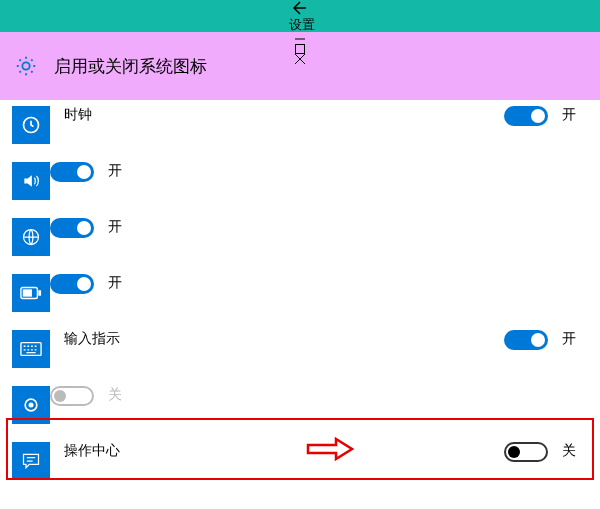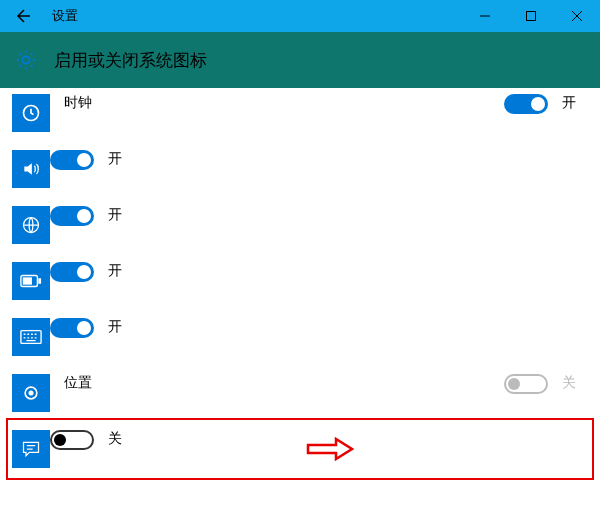--- a/index.html
+++ b/index.html
@@ -8,23 +8,24 @@
     font-family: "Microsoft YaHei", "Segoe UI", sans-serif;
     background: #fff;
     width: 600px;
     height: 509px;
     overflow: hidden;
     font-size: 14px;
     color: #000;
   }
   .titlebar {
     height: 32px;
-    background: #0ea5e9;
-    display: flex;
-    align-items: center;
+    background: #14b8a6;
+    display: flex;
+    align-items: center;
+    flex-direction: column;
   }
   .back-btn {
     width: 48px;
     height: 32px;
     display: flex;
     align-items: center;
     justify-content: center;
     font-size: 18px;
     cursor: pointer;
   }
@@ -38,22 +39,22 @@
     width: 46px;
     height: 32px;
     display: flex;
     align-items: center;
     justify-content: center;
     font-family: "Segoe UI Symbol", sans-serif;
     font-size: 11px;
     cursor: pointer;
   }
   .header {
-    height: 56px;
-    background: #0f766e;
+    height: 68px;
+    background: #f0abfc;
     display: flex;
     align-items: center;
     padding-left: 14px;
   }
   .gear {
     width: 24px;
     height: 24px;
     color: #0078d7;
     display: flex;
     align-items: center;
@@ -250,43 +251,44 @@
     <div class="state">开</div>
   </div>
 
   <div class="row">
     <div class="icon-box">
       <svg width="22" height="16" viewBox="0 0 24 16">
           <rect x="1" y="1" width="22" height="14" rx="1" stroke="#fff" stroke-width="1.5" fill="none"></rect>
           <path d="M4 5h2M8 5h2M12 5h2M16 5h2M4 9h2M8 9h2M12 9h2M16 9h2M7 12h10" stroke="#fff" stroke-width="1.5"></path>
         </svg>
     </div>
+    <div class="label">输入指示</div>
     <div class="toggle on"></div>
     <div class="state">开</div>
   </div>
 
   <div class="row">
     <div class="icon-box">
       <svg width="20" height="20" viewBox="0 0 24 24">
           <circle cx="12" cy="12" r="7" stroke="#fff" stroke-width="2" fill="none"></circle>
           <circle cx="12" cy="12" r="3" fill="#fff"></circle>
         </svg>
     </div>
-    <div class="label">位置</div>
     <div class="toggle disabled"></div>
     <div class="state disabled">关</div>
   </div>
 
   <div class="row">
     <div class="icon-box">
       <svg width="20" height="20" viewBox="0 0 24 24">
           <path d="M3 4h18v12H10l-4 4v-4H3z" stroke="#fff" stroke-width="1.5" fill="none"></path>
           <path d="M7 8h10M7 12h7" stroke="#fff" stroke-width="1.5"></path>
         </svg>
     </div>
+    <div class="label">操作中心</div>
     <div class="toggle off"></div>
     <div class="state">关</div>
   </div>
 
 </div>
 
 <div class="highlight-box"></div>
 <svg class="arrow" width="48" height="24" viewBox="0 0 48 24">
   <path d="M2 8 L30 8 L30 2 L46 12 L30 22 L30 16 L2 16 Z" fill="none" stroke="#e60000" stroke-width="2.5"></path>
 </svg>

